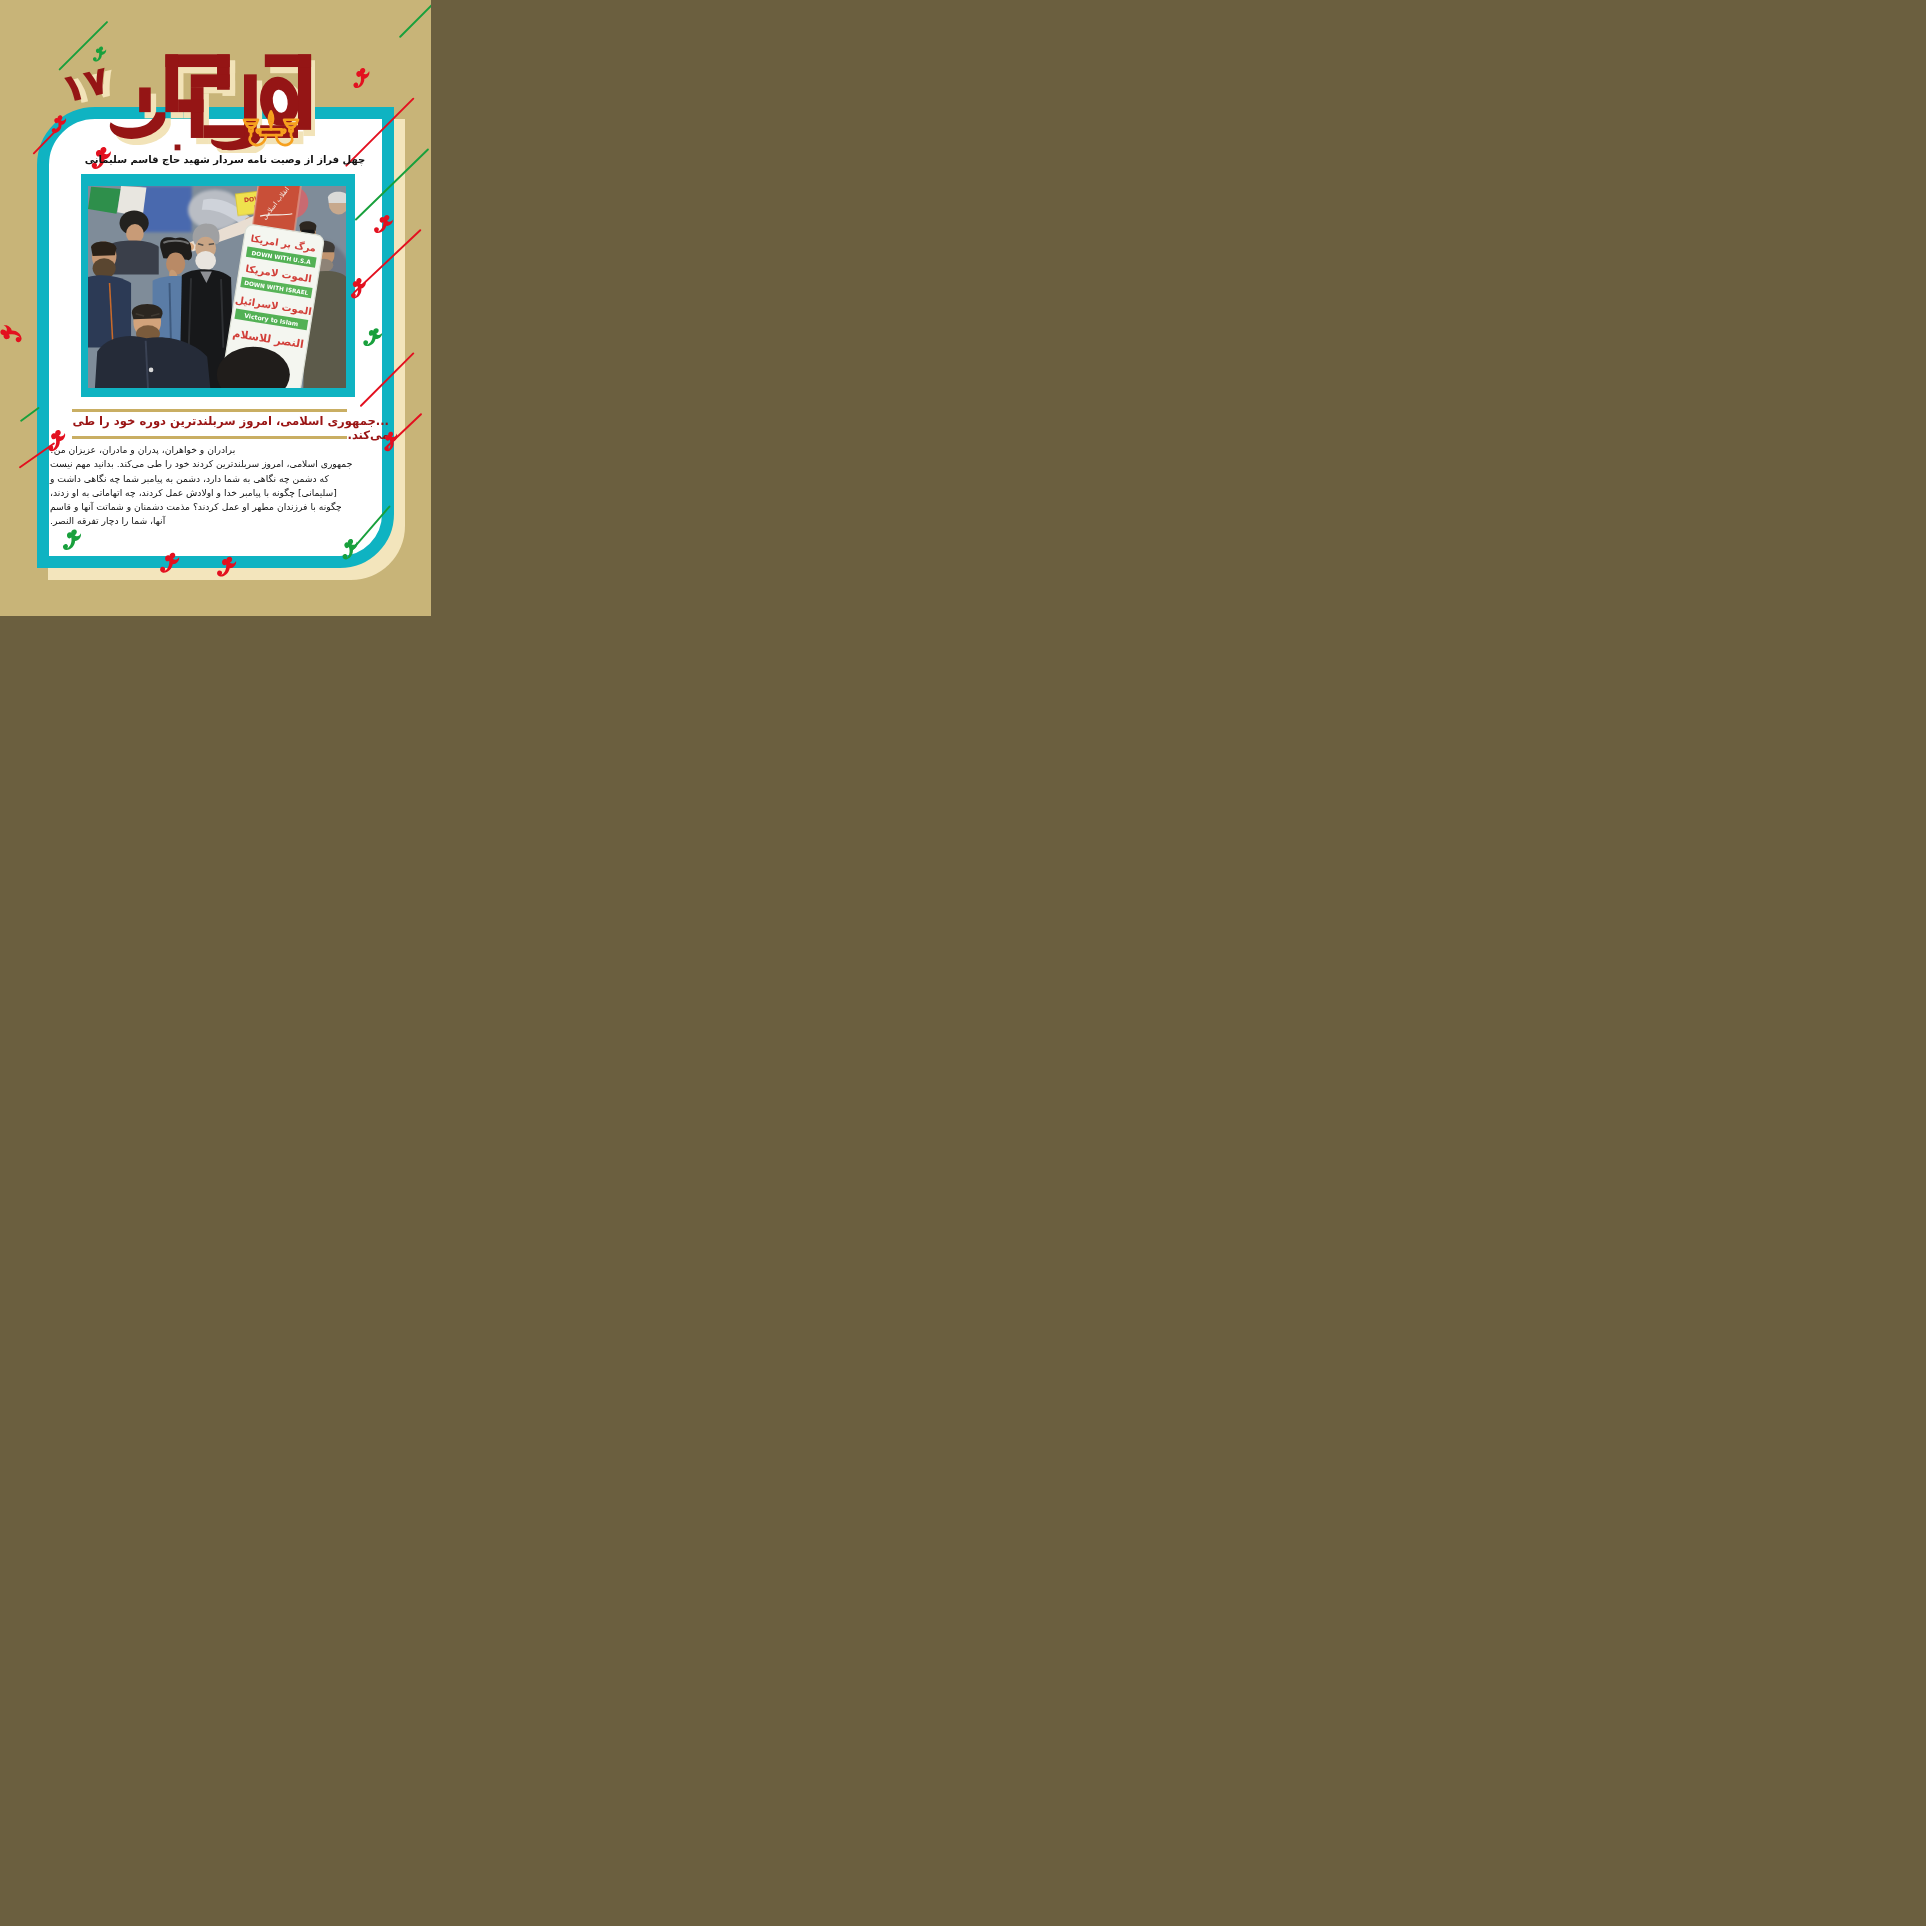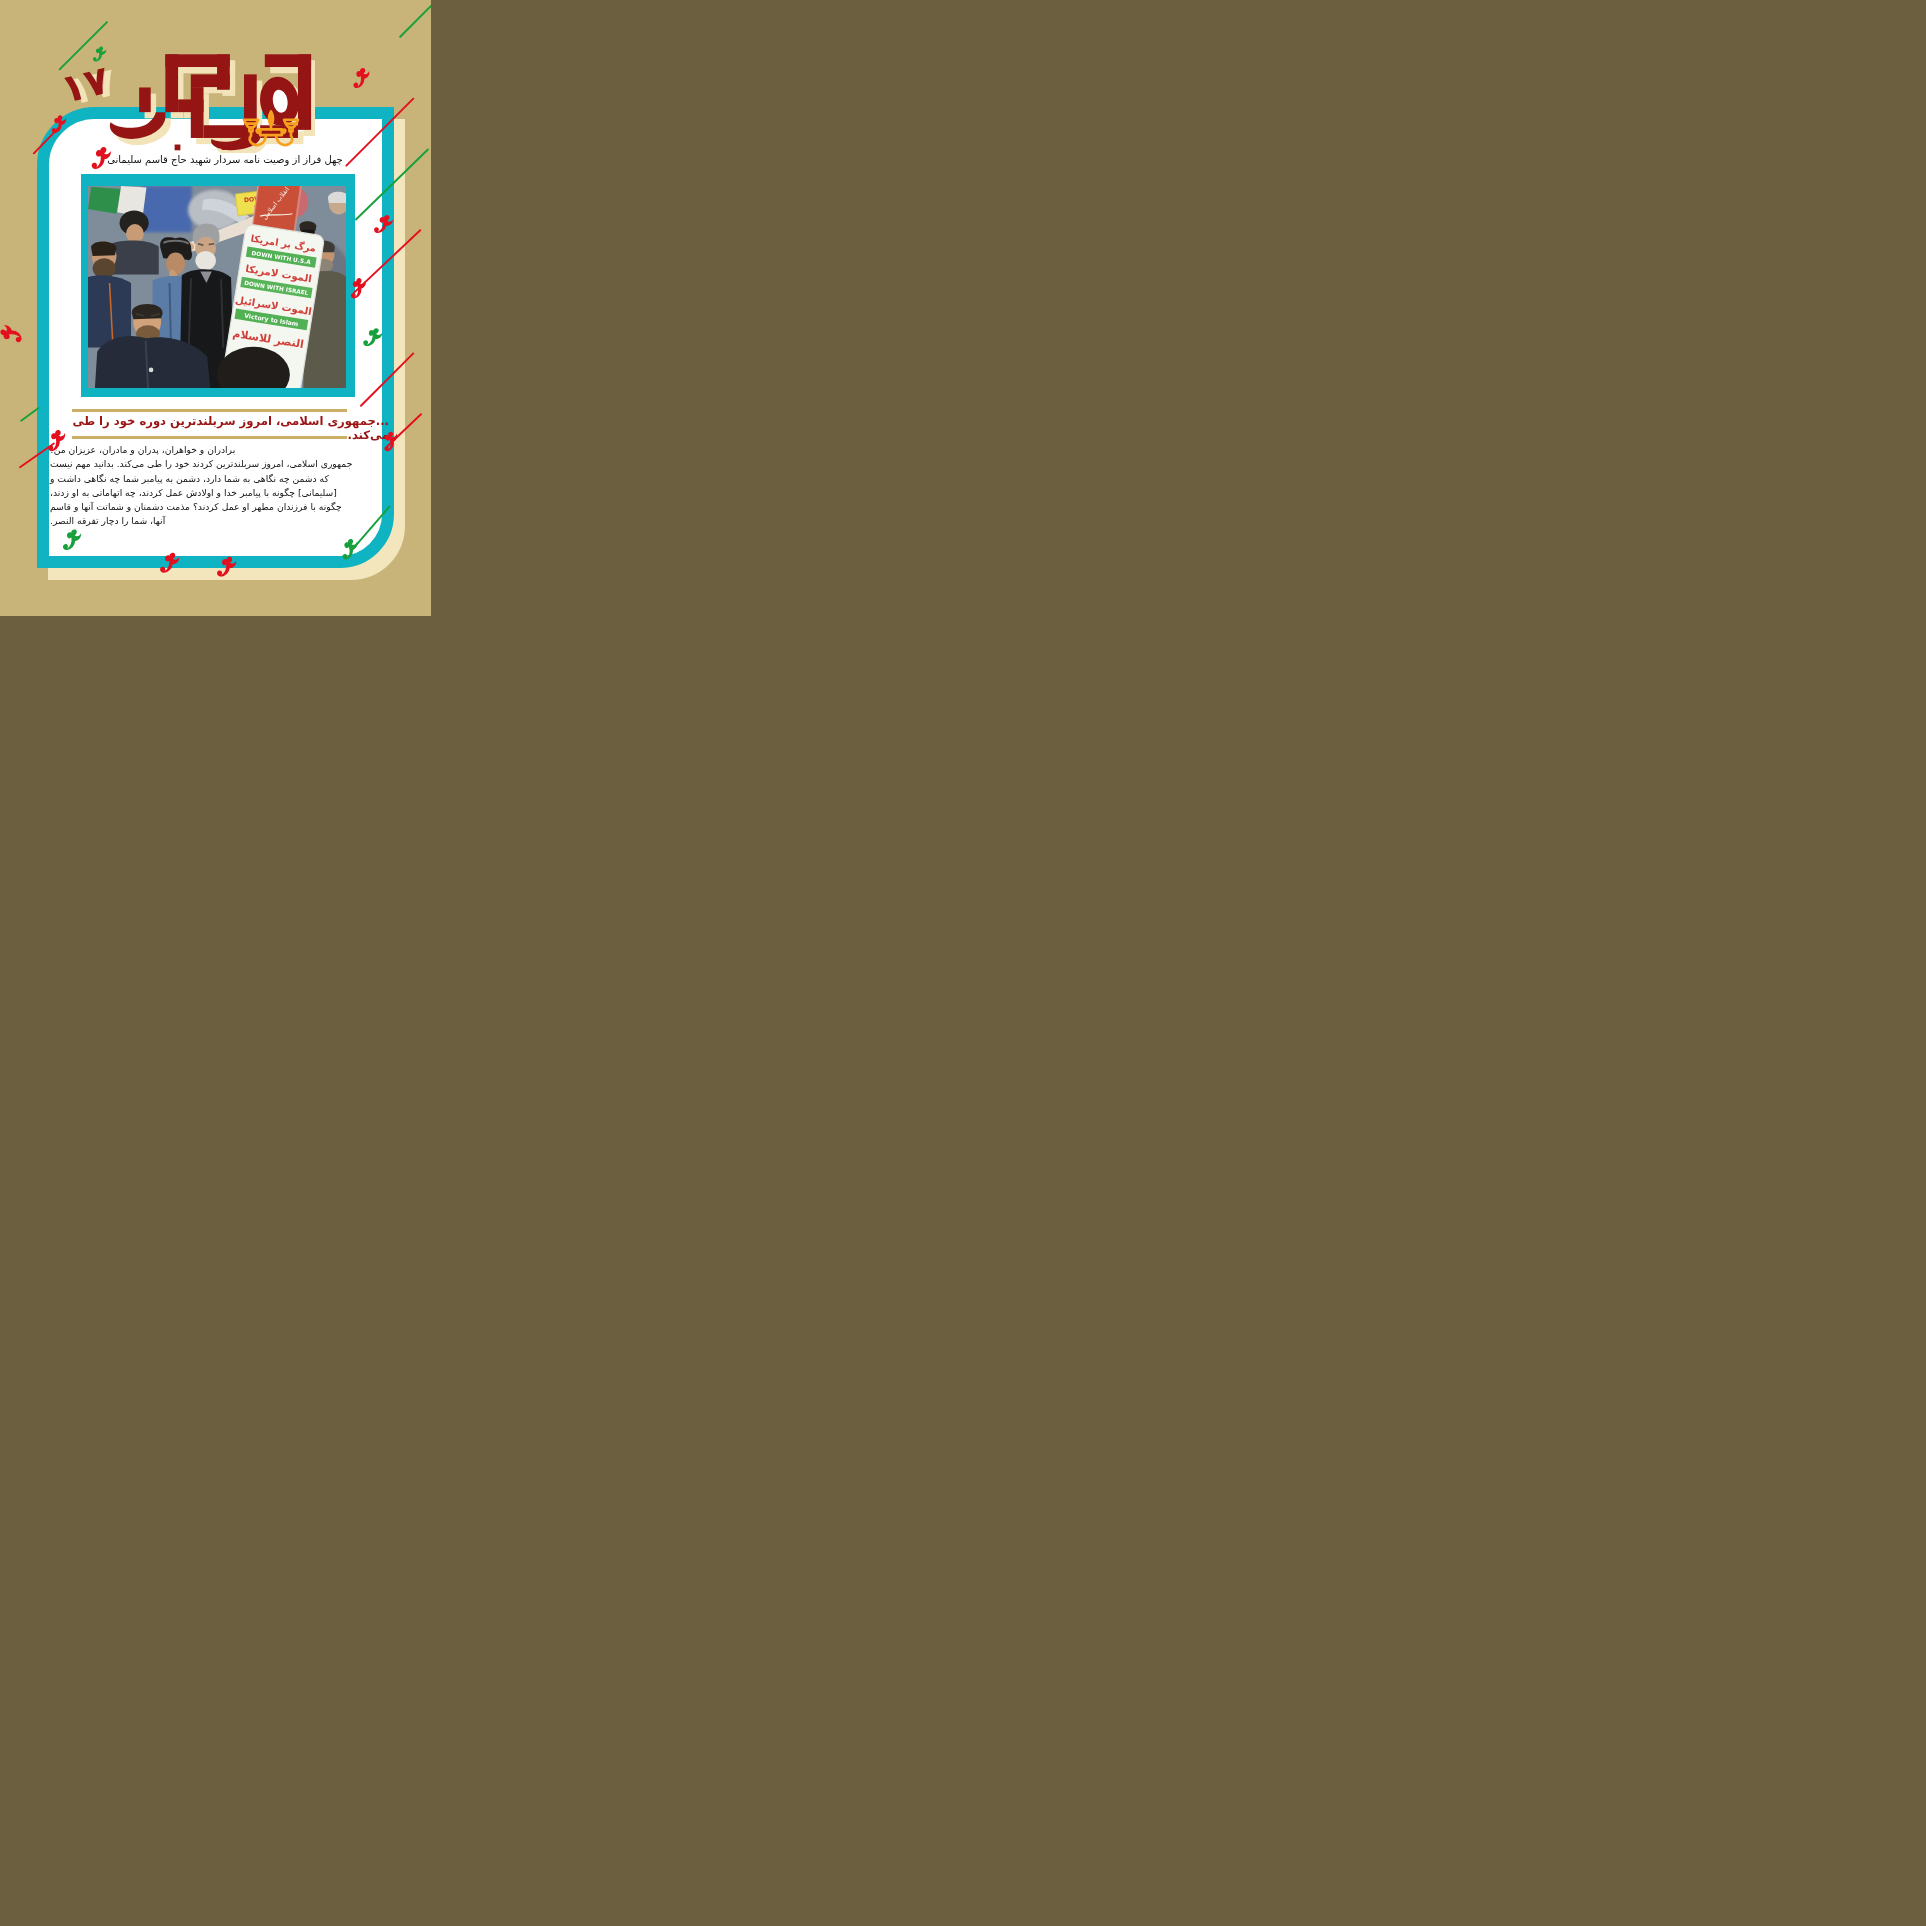--- a/index.html
+++ b/index.html
@@ -23,21 +23,21 @@
   .logo-wrap{position:absolute;left:99px;top:52px;width:216px;height:101px;z-index:40;}
   .issue-number{
     position:absolute;left:61px;top:65px;z-index:41;
     font-size:39px;font-weight:bold;color:#951515;line-height:1;
     transform:rotate(-14deg);
     text-shadow:6.2px 3.5px 0 #F2E3B8;
   }
   .chandelier{position:absolute;left:242px;top:109px;z-index:41;}
   .logo-subtitle{
     position:absolute;left:49px;top:154px;width:352px;z-index:41;
-    text-align:center;font-size:10px;font-weight:normal;color:#121212;
+    text-align:center;font-size:10px;font-weight:bold;color:#121212;
   }
   
   .photo-frame{
     position:absolute;left:81px;top:174px;width:274px;height:223px;
     background:#0FB3C2;z-index:10;
   }
   .photo-content{position:absolute;left:7.3px;top:12px;width:258px;height:202px;overflow:hidden;background:#7F8C99;}
   
   .headline-rule{position:absolute;left:72px;width:275px;height:2.7px;background:#C9AE63;z-index:12;}
   .rule-top{top:409px;}

